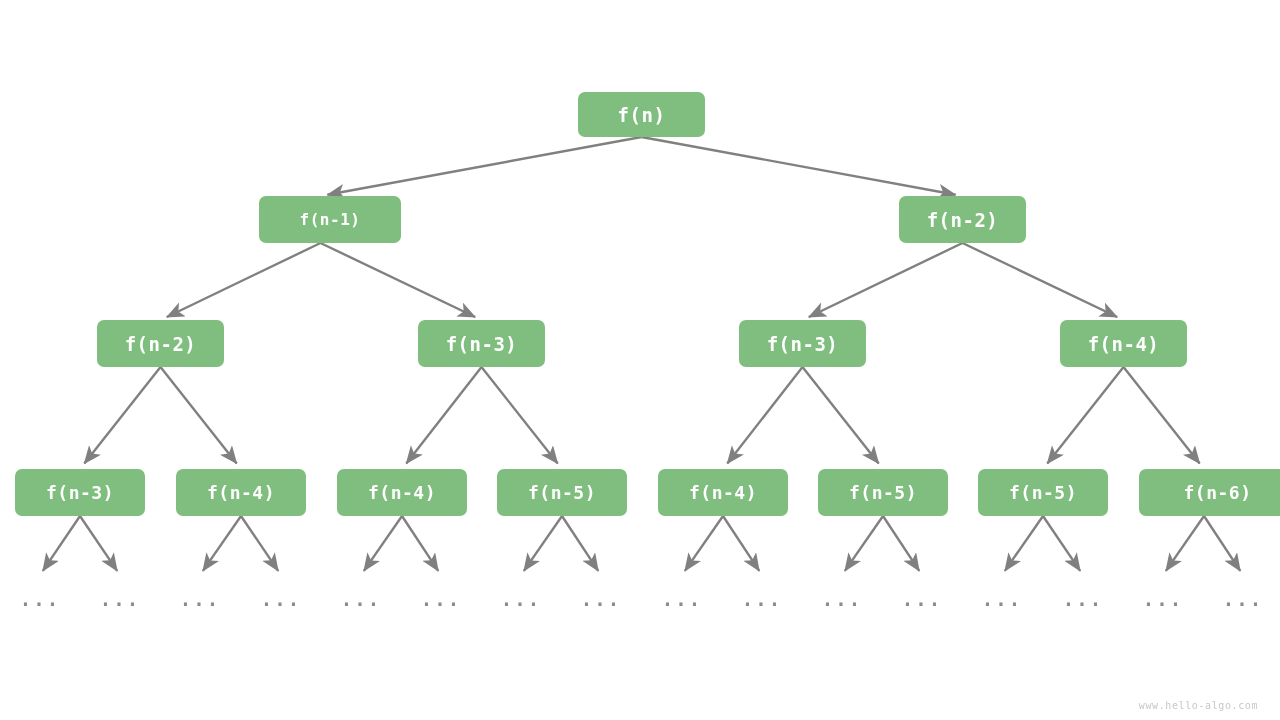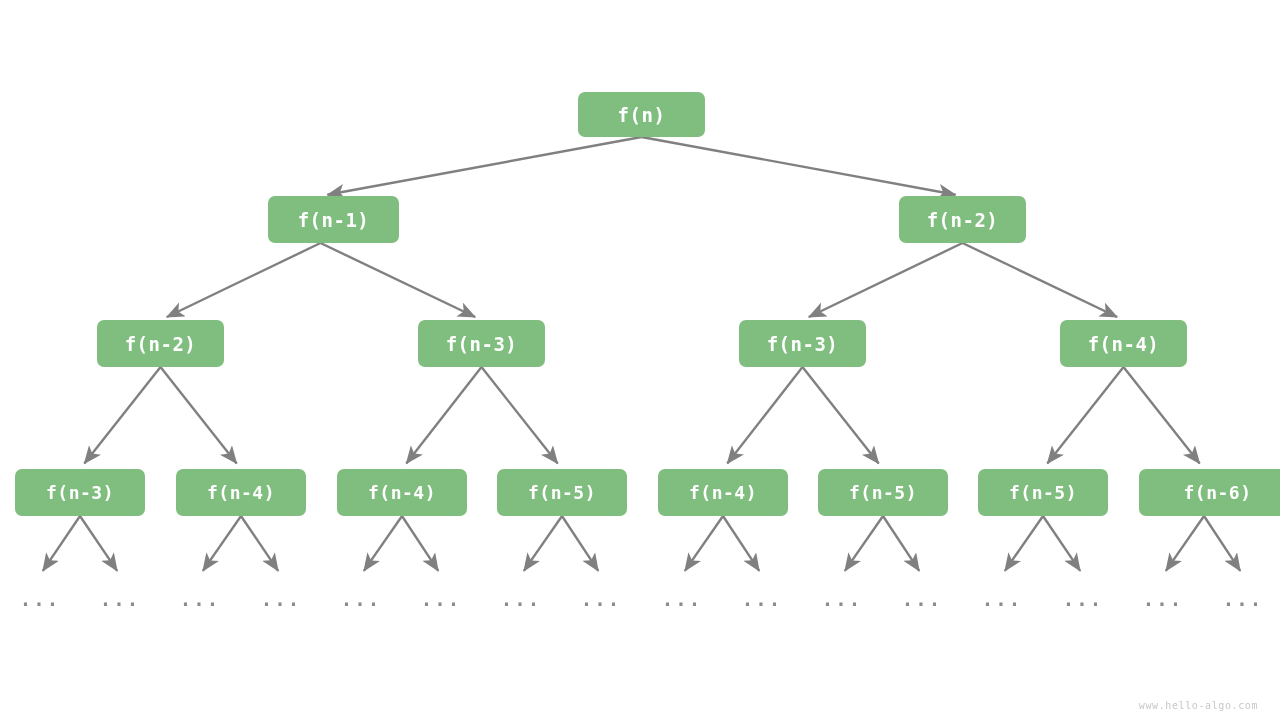--- a/index.html
+++ b/index.html
@@ -100,21 +100,21 @@
         <line x1="883" y1="503" x2="919.2428349312539" y2="557.8289041267687" stroke="#808080" stroke-width="2.4" marker-end="url(#arrowhead)"></line>
         <line x1="1043" y1="503" x2="1004.8532830794813" y2="557.8940560563561" stroke="#808080" stroke-width="2.4" marker-end="url(#arrowhead)"></line>
         <line x1="1043" y1="503" x2="1080.1942084806617" y2="557.8614575089762" stroke="#808080" stroke-width="2.4" marker-end="url(#arrowhead)"></line>
         <line x1="1204" y1="503" x2="1165.8532830794813" y2="557.8940560563561" stroke="#808080" stroke-width="2.4" marker-end="url(#arrowhead)"></line>
         <line x1="1204" y1="503" x2="1240.242834931254" y2="557.8289041267687" stroke="#808080" stroke-width="2.4" marker-end="url(#arrowhead)"></line>
       </g>
   </svg>
 
   <div id="node-layer">
       <div class="node" style="left: 578px; top: 79px; width: 127px; height: 45px; font-size: 19px; background: rgb(127, 190, 127); color: rgb(255, 255, 255);">f(n)</div>
-      <div class="node" style="left: 268px; top: 183px; width: 131px; height: 47px; font-size: 19px; background: rgb(127, 190, 127); color: rgb(255, 255, 255);">f(n-1)</div>
+      <div class="node" style="left: 259px; top: 183px; width: 142px; height: 47px; font-size: 16px; background: rgb(127, 190, 127); color: rgb(255, 255, 255);">f(n-1)</div>
       <div class="node" style="left: 899px; top: 183px; width: 127px; height: 47px; font-size: 19px; background: rgb(127, 190, 127); color: rgb(255, 255, 255);">f(n-2)</div>
       <div class="node" style="left: 97px; top: 307px; width: 127px; height: 47px; font-size: 19px; background: rgb(127, 190, 127); color: rgb(255, 255, 255);">f(n-2)</div>
       <div class="node" style="left: 418px; top: 307px; width: 127px; height: 47px; font-size: 19px; background: rgb(127, 190, 127); color: rgb(255, 255, 255);">f(n-3)</div>
       <div class="node" style="left: 739px; top: 307px; width: 127px; height: 47px; font-size: 19px; background: rgb(127, 190, 127); color: rgb(255, 255, 255);">f(n-3)</div>
       <div class="node" style="left: 1060px; top: 307px; width: 127px; height: 47px; font-size: 19px; background: rgb(127, 190, 127); color: rgb(255, 255, 255);">f(n-4)</div>
       <div class="node" style="left: 15px; top: 456px; width: 130px; height: 47px; font-size: 18px; background: rgb(127, 190, 127); color: rgb(255, 255, 255);">f(n-3)</div>
       <div class="node" style="left: 176px; top: 456px; width: 130px; height: 47px; font-size: 18px; background: rgb(127, 190, 127); color: rgb(255, 255, 255);">f(n-4)</div>
       <div class="node" style="left: 337px; top: 456px; width: 130px; height: 47px; font-size: 18px; background: rgb(127, 190, 127); color: rgb(255, 255, 255);">f(n-4)</div>
       <div class="node" style="left: 497px; top: 456px; width: 130px; height: 47px; font-size: 18px; background: rgb(127, 190, 127); color: rgb(255, 255, 255);">f(n-5)</div>
       <div class="node" style="left: 658px; top: 456px; width: 130px; height: 47px; font-size: 18px; background: rgb(127, 190, 127); color: rgb(255, 255, 255);">f(n-4)</div>

